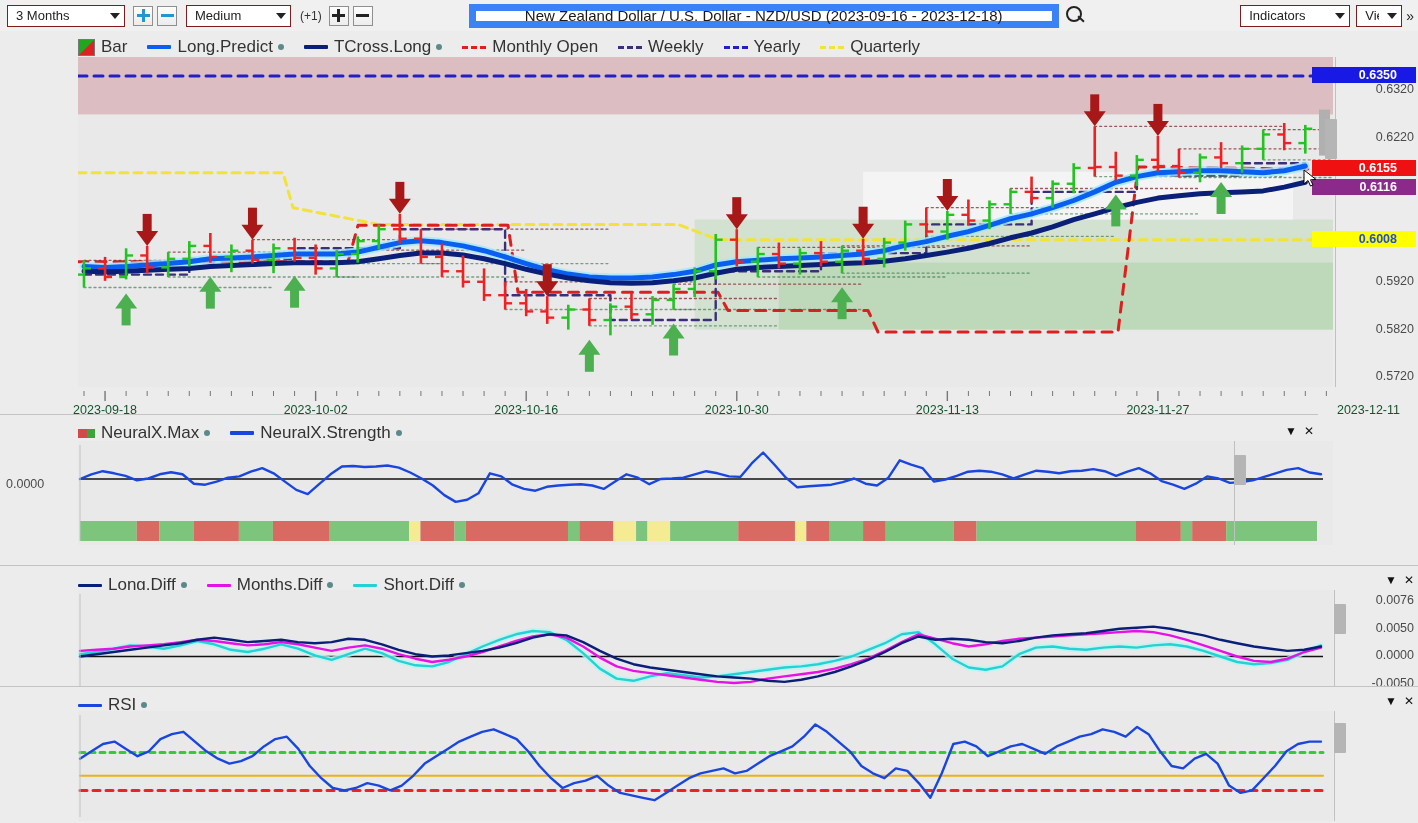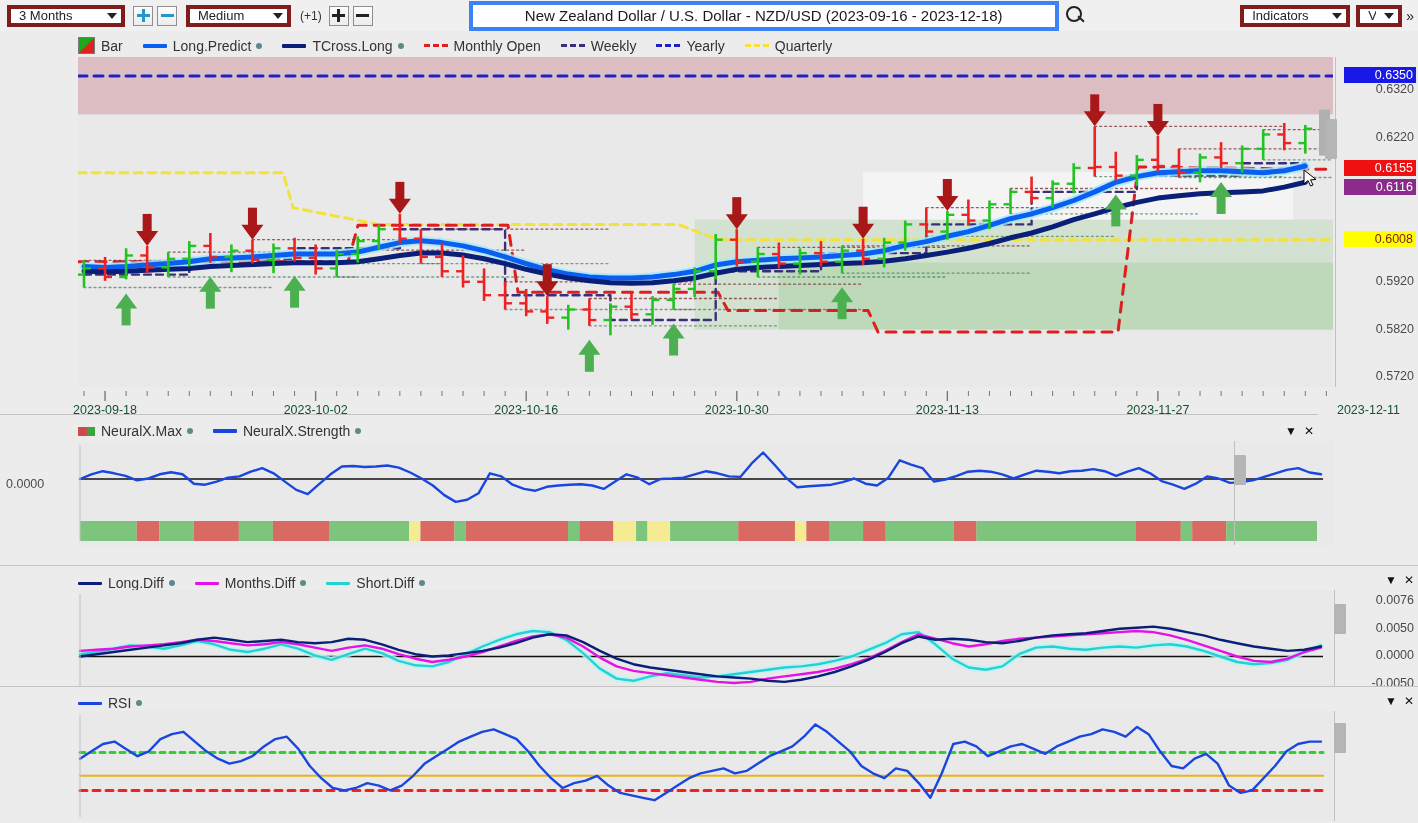--- a/index.html
+++ b/index.html
@@ -2,58 +2,58 @@
 <html><head>
 <meta charset="utf-8">
 <style>
   html,body{margin:0;padding:0;background:#e8e8e8;}
   body{width:1418px;height:823px;overflow:hidden;font-family:"Liberation Sans",sans-serif;}
   .app{position:relative;width:1418px;height:823px;background:#ececed;}
 
   
   .toolbar{position:absolute;left:0;top:0;width:1418px;height:31px;background:#f0f0f0;
            border-bottom:1px solid #c9c9c9;display:flex;align-items:center;}
-  .combo{height:22px;border:4px solid #7f1d1d;background:#fff;display:flex;align-items:center;
+  .combo{height:22px;border:1px solid #7f1d1d;background:#fff;display:flex;align-items:center;
          justify-content:space-between;padding:0 4px 0 8px;font-size:13px;color:#222;box-sizing:border-box;}
   .combo .cap{white-space:nowrap;overflow:hidden;}
   .caret{width:0;height:0;border-left:5px solid transparent;border-right:5px solid transparent;
          border-top:6px solid #222;margin-left:8px;}
   .sqbtn{width:20px;height:20px;border:1px solid #8f8f8f;background:linear-gradient(#fdfdfd,#ececec);
          display:flex;align-items:center;justify-content:center;margin-left:4px;box-sizing:border-box;}
   .plusicon{position:relative;width:13px;height:13px;}
   .plusicon:before,.plusicon:after{content:"";position:absolute;background:#2196cf;}
   .plusicon:before{left:5px;top:0;width:3px;height:13px;}
   .plusicon:after{top:5px;left:0;height:3px;width:13px;}
   .minusicon{width:13px;height:3px;background:#2196cf;}
   .plusicon.dk:before,.plusicon.dk:after{background:#222;}
   .minusicon.dk{background:#222;}
   .plus1{font-size:12px;color:#333;margin:0 7px 0 9px;}
-  .symbolbox{height:30px;border:4px solid #3b82f6;background:#fff;display:flex;align-items:center;
+  .symbolbox{height:24px;border:7px solid #3b82f6;background:#fff;display:flex;align-items:center;
              justify-content:center;padding:0 12px;font-size:15px;color:#1a1a1a;box-sizing:border-box;}
   .searchicon{width:21px;height:21px;margin-left:6px;position:relative;}
   .searchicon .ring{position:absolute;left:1px;top:1px;width:12px;height:12px;border:2px solid #222;border-radius:50%;}
   .searchicon .hdl{position:absolute;left:12px;top:13px;width:8px;height:2px;background:#222;transform:rotate(42deg);}
   .tb-right{margin-left:auto;display:flex;align-items:center;padding-right:4px;}
   .tbstar{color:#222;font-size:14px;margin-left:4px;}
 
   
   .panel{position:absolute;left:0;background:#ececec;border-top:1px solid #c3c3c3;}
-  .legend{position:absolute;left:78px;font-size:14px;color:#333;display:flex;align-items:center;gap:0;}
+  .legend{position:absolute;left:78px;font-size:17px;color:#333;display:flex;align-items:center;gap:0;}
   .lg{display:flex;align-items:center;margin-right:20px;white-space:nowrap;}
   .lg .sw{margin-right:6px;display:inline-block;}
   .swline{width:24px;height:4px;border-radius:1px;}
   .swdash{width:24px;height:0;border-top:3px dashed;}
   .dot{width:6px;height:6px;border-radius:50%;background:#5c8a8a;margin-left:5px;display:inline-block;}
   .barswatch{width:15px;height:15px;background:linear-gradient(135deg,#1ea81e 49%,#d22 51%);border:1px solid #777;}
   .nxswatch{width:17px;height:9px;background:linear-gradient(90deg,#d04a4a 50%,#3aa63a 50%);}
 
   .plot{position:absolute;background:#e9e9e9;overflow:hidden;}
   .axisR{position:absolute;right:0;font-size:12.5px;color:#4a4a4a;text-align:right;}
   .ylab{position:absolute;right:4px;white-space:nowrap;}
-  .ytag{position:absolute;right:2px;padding:1px 3px;font-weight:normal;font-size:12.5px;white-space:nowrap;}
+  .ytag{position:absolute;right:2px;padding:1px 19px;font-weight:bold;font-size:12.5px;white-space:nowrap;}
   .panelbtns{position:absolute;right:4px;display:flex;align-items:center;gap:7px;font-size:12px;color:#111;}
   .pb{cursor:default;}
   .scrollthumb{position:absolute;background:#b5b5b5;width:12px;border-radius:1px;}
   .vline{position:absolute;background:#c0c0c0;width:1px;}
 
   .xaxis{position:absolute;font-size:12.5px;color:#14532d;}
   .xtick{position:absolute;transform:translateX(-50%);white-space:nowrap;}
 
   .cursorarrow{position:absolute;width:16px;height:18px;pointer-events:none;}
 </style>
@@ -439,21 +439,21 @@
           <div class="ylab" style="top: 25.4783px;">0.6320</div>
           <div class="ylab" style="top: 73.3043px;">0.6220</div>
           <div class="ylab" style="top: 216.783px;">0.5920</div>
           <div class="ylab" style="top: 264.609px;">0.5820</div>
           <div class="ylab" style="top: 312.435px;">0.5720</div>
         </div>
       <div id="price-ytags">
           <div class="ytag" style="top: 10.1304px; background: rgb(25, 25, 230); color: rgb(255, 255, 255); width: 66px; text-align: right;">0.6350</div>
           <div class="ytag" style="top: 103.391px; background: rgb(239, 17, 17); color: rgb(255, 255, 255); width: 66px; text-align: right;">0.6155</div>
           <div class="ytag" style="top: 122.043px; background: rgb(140, 42, 140); color: rgb(255, 255, 255); width: 66px; text-align: right;">0.6116</div>
-          <div class="ytag" style="top: 173.696px; background: rgb(255, 255, 0); color: #7f1d1d; width: 66px; text-align: right;">0.6008</div>
+          <div class="ytag" style="top: 173.696px; background: rgb(255, 255, 0); color: #1d4ed8; width: 66px; text-align: right;">0.6008</div>
         </div>
     </div>
 
     <div class="xaxis" style="left:0;top:360px;width:1340px;height:24px;">
       <div id="price-xlabels">
           <div class="xtick" style="left: 105.057px; top: 12px;">2023-09-18</div>
           <div class="xtick" style="left: 315.628px; top: 12px;">2023-10-02</div>
           <div class="xtick" style="left: 526.198px; top: 12px;">2023-10-16</div>
           <div class="xtick" style="left: 736.768px; top: 12px;">2023-10-30</div>
           <div class="xtick" style="left: 947.339px; top: 12px;">2023-11-13</div>

